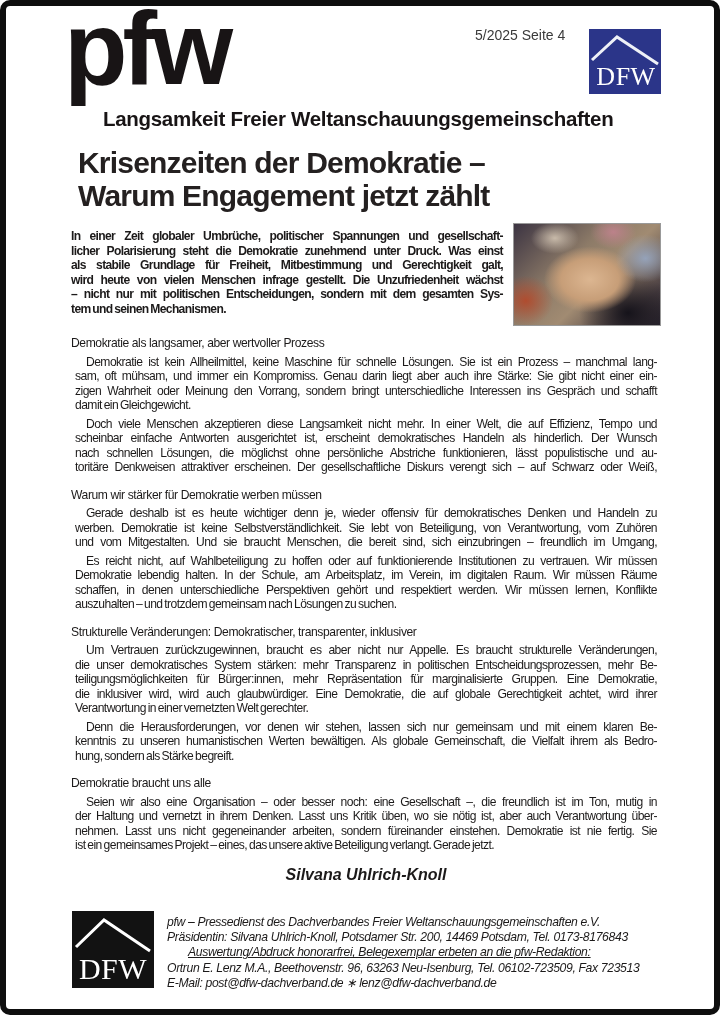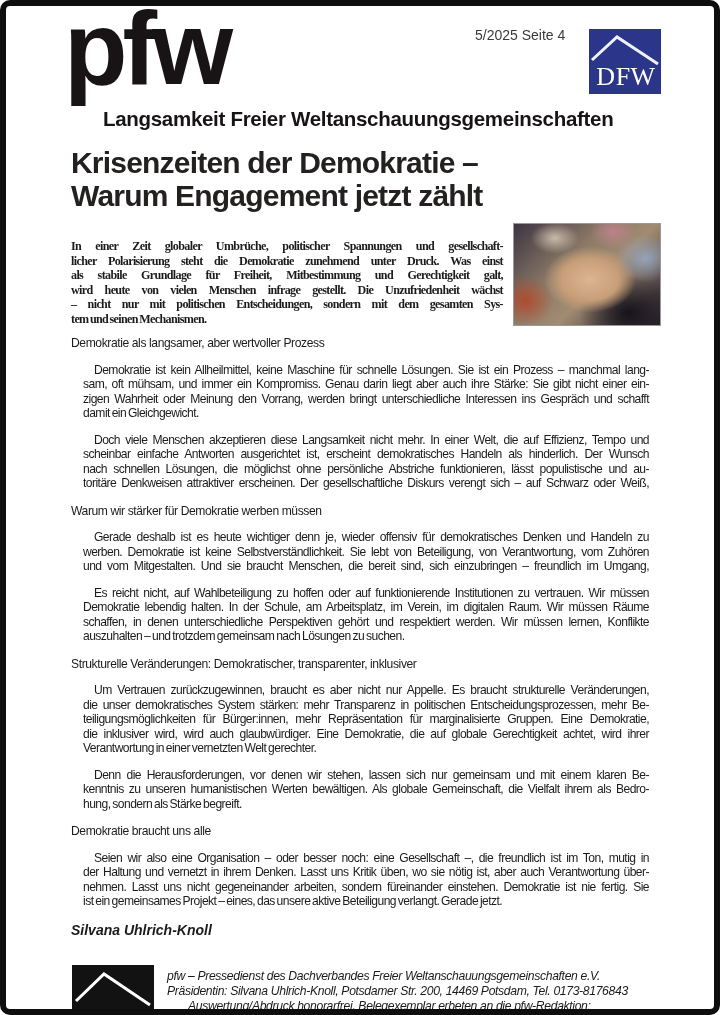--- a/index.html
+++ b/index.html
@@ -25,49 +25,49 @@
     font-size:104px;font-weight:bold;letter-spacing:-5px;line-height:1.35;
     color:#181415;
   }
   .masthead-subtitle{
     position:absolute;left:97px;top:101px;font-size:20.5px;font-weight:bold;
     letter-spacing:-0.3px;color:#181415;white-space:nowrap;
   }
   
   .article{margin:6px 65px 0 65px;width:590px;}
   h1.headline{
-    margin:0 0 7px 0;font-size:30px;line-height:33px;font-weight:bold;
+    margin:0 0 7px 7px;font-size:30px;line-height:33px;font-weight:bold;
     letter-spacing:-0.8px;color:#242020;
   }
-  .intro-row{display:flex;align-items:flex-end;margin-bottom:10px;font-family:Liberation Serif, serif;}
+  .intro-row{display:flex;align-items:center;margin-bottom:10px;}
   .intro{width:432px;font-weight:bold;font-size:12.1px;line-height:15.2px;
     letter-spacing:-0.65px;word-spacing:-1px;}
   .photo{
     margin-left:auto;width:146px;height:101px;border:1px solid #999;box-sizing:content-box;margin-top:4px;
     background:
       radial-gradient(40px 26px at 28% 14%, rgba(205,191,174,.95) 0%, rgba(205,191,174,0) 60%),
       radial-gradient(42px 30px at 68% 8%, rgba(190,130,140,.95) 0%, rgba(190,130,140,0) 55%),
       radial-gradient(50px 40px at 90% 34%, rgba(150,165,190,.95) 0%, rgba(150,165,190,0) 60%),
       radial-gradient(46px 42px at 8% 76%, rgba(178,74,44,.95) 0%, rgba(178,74,44,0) 60%),
       radial-gradient(64px 46px at 52% 55%, #dcb691 0%, #c79e78 45%, rgba(199,158,120,0) 72%),
       radial-gradient(70px 55px at 78% 88%, rgba(18,16,24,.95) 0%, rgba(18,16,24,0) 70%),
       linear-gradient(135deg,#3c3442 0%,#8d7b68 38%,#a18b72 58%,#4a3f42 85%,#2c2630 100%);
   }
   .body-sections .section{margin-bottom:13px;}
   .sec-heading{font-size:12.1px;font-weight:normal;line-height:14.5px;margin-bottom:2px;
     letter-spacing:-0.4px;}
-  .para{margin:12px;}
+  .para{margin:4px;}
   .jline{
     font-size:12.1px;line-height:14.5px;letter-spacing:-0.55px;word-spacing:-1px;
     text-align:justify;text-align-last:justify;
   }
   .jline.last{text-align:left;text-align-last:left;}
   .jline.ind{text-indent:11px;}
   .intro .jline{letter-spacing:-0.65px;}
-  .byline{width:590px;text-align:left;font-size:14px;font-weight:bold;font-style:italic;
+  .byline{width:590px;text-align:center;font-size:16px;font-weight:bold;font-style:italic;
     margin-top:2px;}
   
   .footer{display:flex;margin:27px 0 0 66px;}
   .footer-logo{
     position:relative;width:82px;height:77px;background:var(--logo-black,#121212);flex:0 0 auto;
   }
   .footer-logo svg{position:absolute;left:0;top:0;}
   .footer-logo .dfw-word{
     position:absolute;left:4px;bottom:2px;width:74px;text-align:center;
     font-family:"Liberation Serif",serif;font-size:30px;color:#fff;letter-spacing:0.5px;
@@ -108,21 +108,21 @@
         </div>
       <div class="photo"></div>
     </div>
 
     <div class="body-sections" id="sections">
         <div class="section">
           <div class="sec-heading">Demokratie als langsamer, aber wertvoller Prozess</div>
           <div class="para">
             <div class="jline ind">Demokratie ist kein Allheilmittel, keine Maschine für schnelle Lösungen. Sie ist ein Prozess – manchmal lang-</div>
             <div class="jline">sam, oft mühsam, und immer ein Kompromiss. Genau darin liegt aber auch ihre Stärke: Sie gibt nicht einer ein-</div>
-            <div class="jline">zigen Wahrheit oder Meinung den Vorrang, werden bringt unterschiedliche Interessen ins Gespräch und schafft</div>
+            <div class="jline">zigen Wahrheit oder Meinung den Vorrang, sondern bringt unterschiedliche Interessen ins Gespräch und schafft</div>
             <div class="jline last">damit ein Gleichgewicht.</div>
           </div>
           <div class="para">
             <div class="jline ind">Doch viele Menschen akzeptieren diese Langsamkeit nicht mehr. In einer Welt, die auf Effizienz, Tempo und</div>
             <div class="jline">scheinbar einfache Antworten ausgerichtet ist, erscheint demokratisches Handeln als hinderlich. Der Wunsch</div>
             <div class="jline">nach schnellen Lösungen, die möglichst ohne persönliche Abstriche funktionieren, lässt populistische und au-</div>
             <div class="jline">toritäre Denkweisen attraktiver erscheinen. Der gesellschaftliche Diskurs verengt sich – auf Schwarz oder Weiß,</div>
           </div>
         </div>
         <div class="section">

